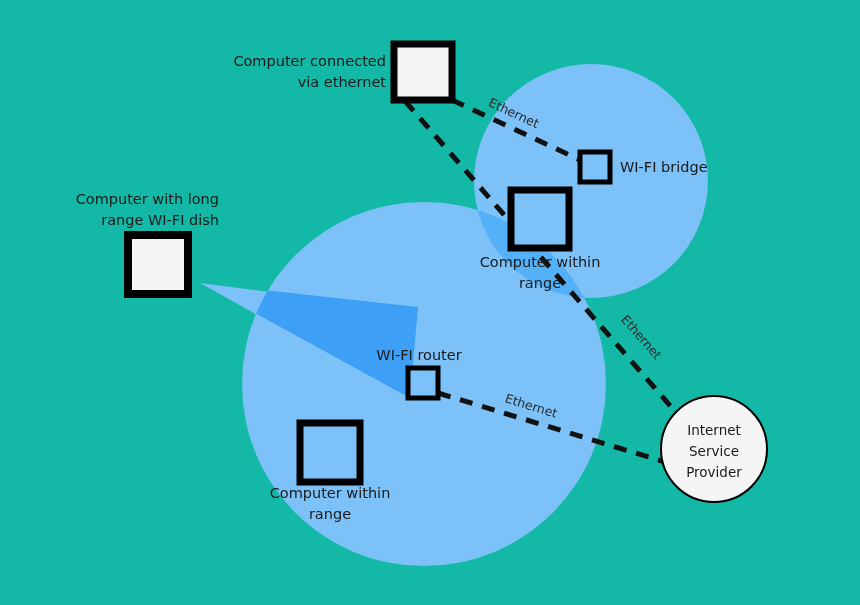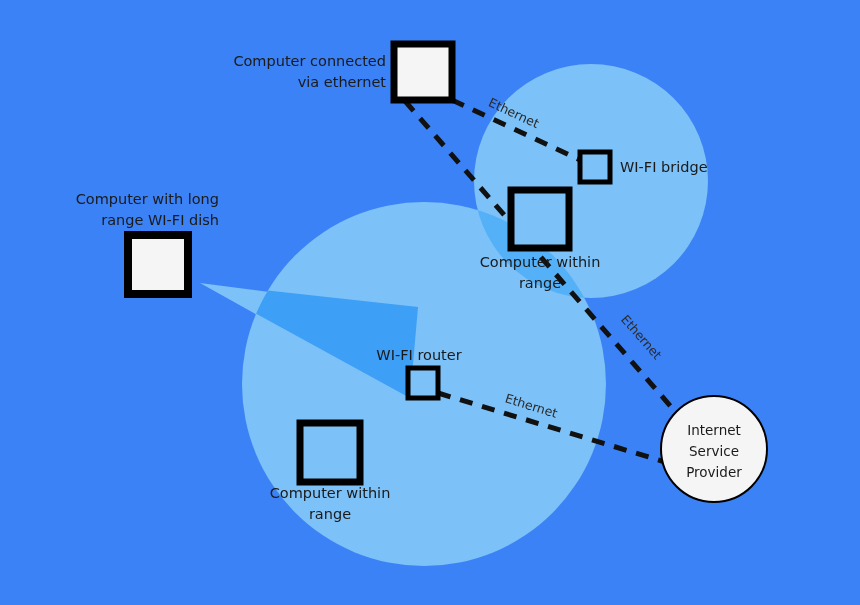--- a/index.html
+++ b/index.html
@@ -34,21 +34,21 @@
   }
   .isp-label {
     font-family: "DejaVu Sans", sans-serif;
     font-size: 13.5px;
     fill: #1a1a1a;
   }
 </style>
 </head>
 <body>
 
-<div id="canvas" style="background: #3b82f6;">
+<div id="canvas" style="background: #14b8a6;">
 
   <svg class="layer" viewBox="0 0 860 605">
     <defs>
       <clipPath id="clip-router-circle">
         <circle id="clip-router-c" cx="424" cy="384" r="182"></circle>
       </clipPath>
       <clipPath id="clip-bridge-circle">
         <circle id="clip-bridge-c" cx="591" cy="181" r="117"></circle>
       </clipPath>
     </defs>

